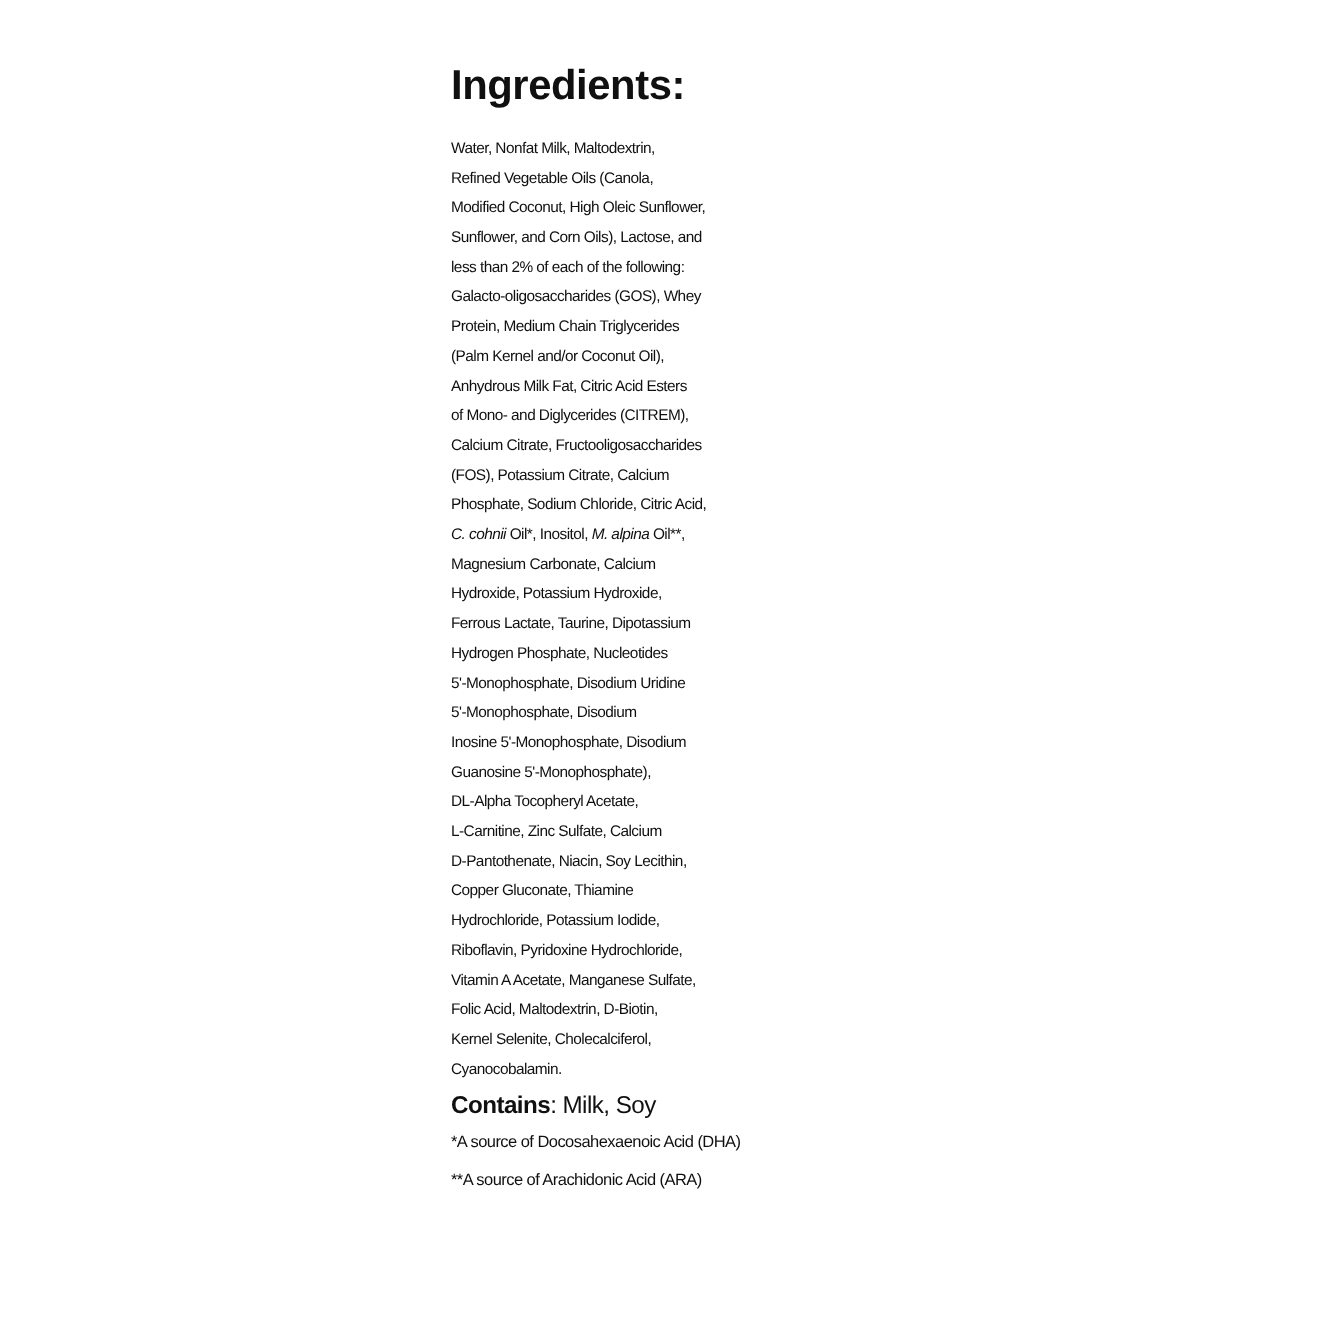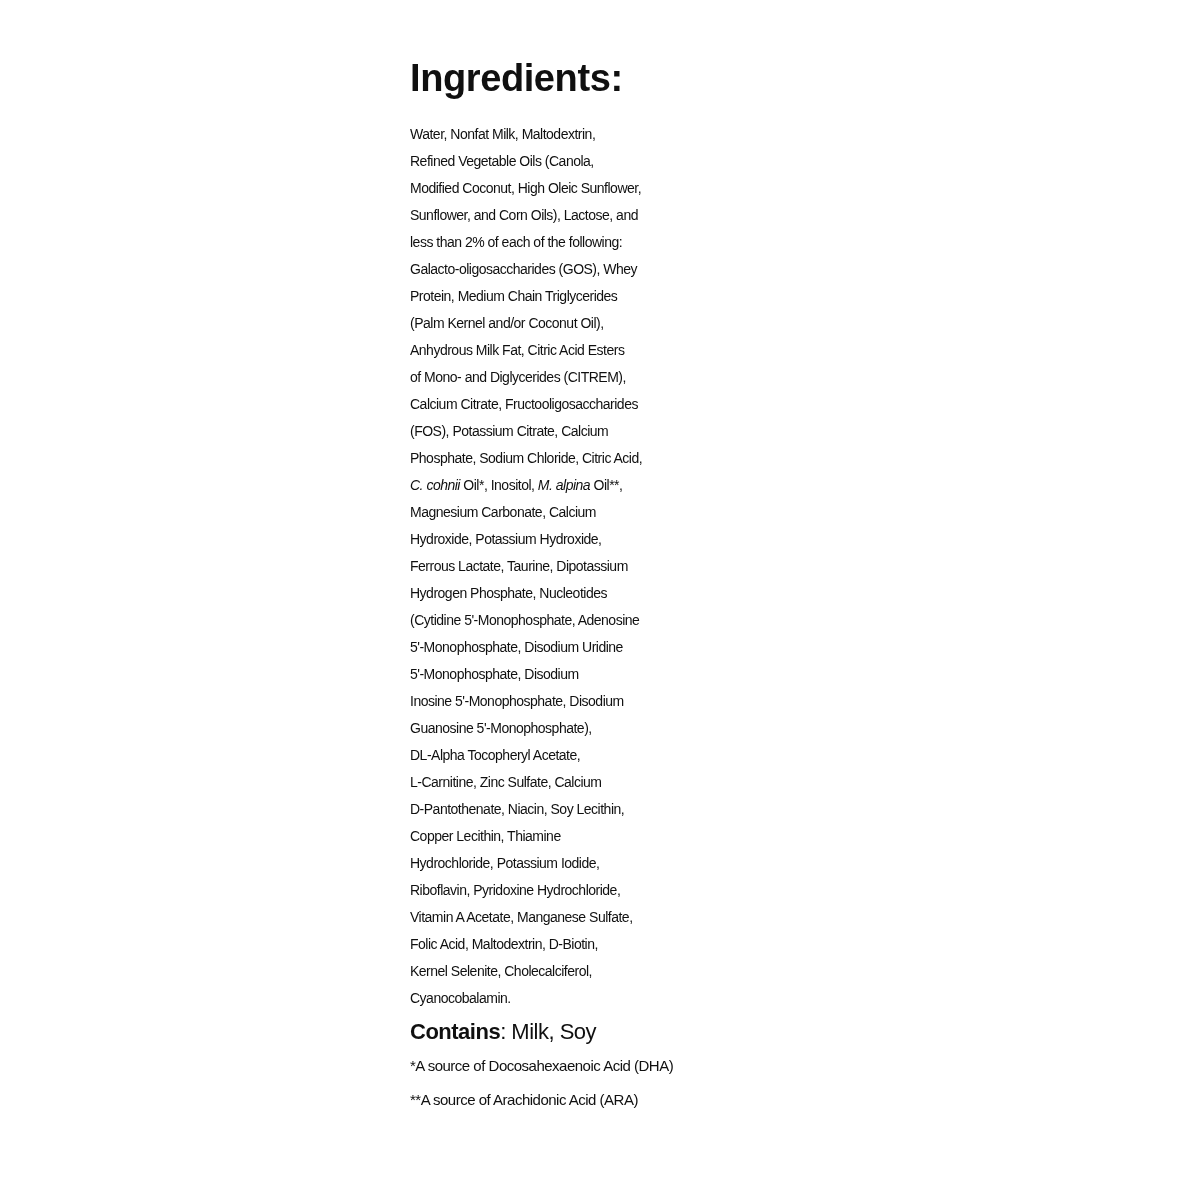--- a/index.html
+++ b/index.html
@@ -74,29 +74,28 @@
       <div class="line"><span>Anhydrous Milk Fat, Citric Acid Esters</span></div>
       <div class="line"><span>of Mono- and Diglycerides (CITREM),</span></div>
       <div class="line"><span>Calcium Citrate, Fructooligosaccharides</span></div>
       <div class="line"><span>(FOS), Potassium Citrate, Calcium</span></div>
       <div class="line"><span>Phosphate, Sodium Chloride, Citric Acid,</span></div>
       <div class="line"><span class="it">C. cohnii</span><span> Oil*, Inositol, </span><span class="it">M. alpina</span><span> Oil**,</span></div>
       <div class="line"><span>Magnesium Carbonate, Calcium</span></div>
       <div class="line"><span>Hydroxide, Potassium Hydroxide,</span></div>
       <div class="line"><span>Ferrous Lactate, Taurine, Dipotassium</span></div>
       <div class="line"><span>Hydrogen Phosphate, Nucleotides</span></div>
-      <div class="line"><span>(Cytidine 5'-Monophosphate, Adenosine</span></div>
       <div class="line"><span>5'-Monophosphate, Disodium Uridine</span></div>
       <div class="line"><span>5'-Monophosphate, Disodium</span></div>
       <div class="line"><span>Inosine 5'-Monophosphate, Disodium</span></div>
       <div class="line"><span>Guanosine 5'-Monophosphate),</span></div>
       <div class="line"><span>DL-Alpha Tocopheryl Acetate,</span></div>
       <div class="line"><span>L-Carnitine, Zinc Sulfate, Calcium</span></div>
       <div class="line"><span>D-Pantothenate, Niacin, Soy Lecithin,</span></div>
-      <div class="line"><span>Copper Lecithin, Thiamine</span></div>
+      <div class="line"><span>Copper Gluconate, Thiamine</span></div>
       <div class="line"><span>Hydrochloride, Potassium Iodide,</span></div>
       <div class="line"><span>Riboflavin, Pyridoxine Hydrochloride,</span></div>
       <div class="line"><span>Vitamin A Acetate, Manganese Sulfate,</span></div>
       <div class="line"><span>Folic Acid, Maltodextrin, D-Biotin,</span></div>
       <div class="line"><span>Kernel Selenite, Cholecalciferol,</span></div>
       <div class="line"><span>Cyanocobalamin.</span></div>
     </div>
 
   <div class="contains-line">
     <span class="b">Contains</span><span>: Milk, Soy</span>

